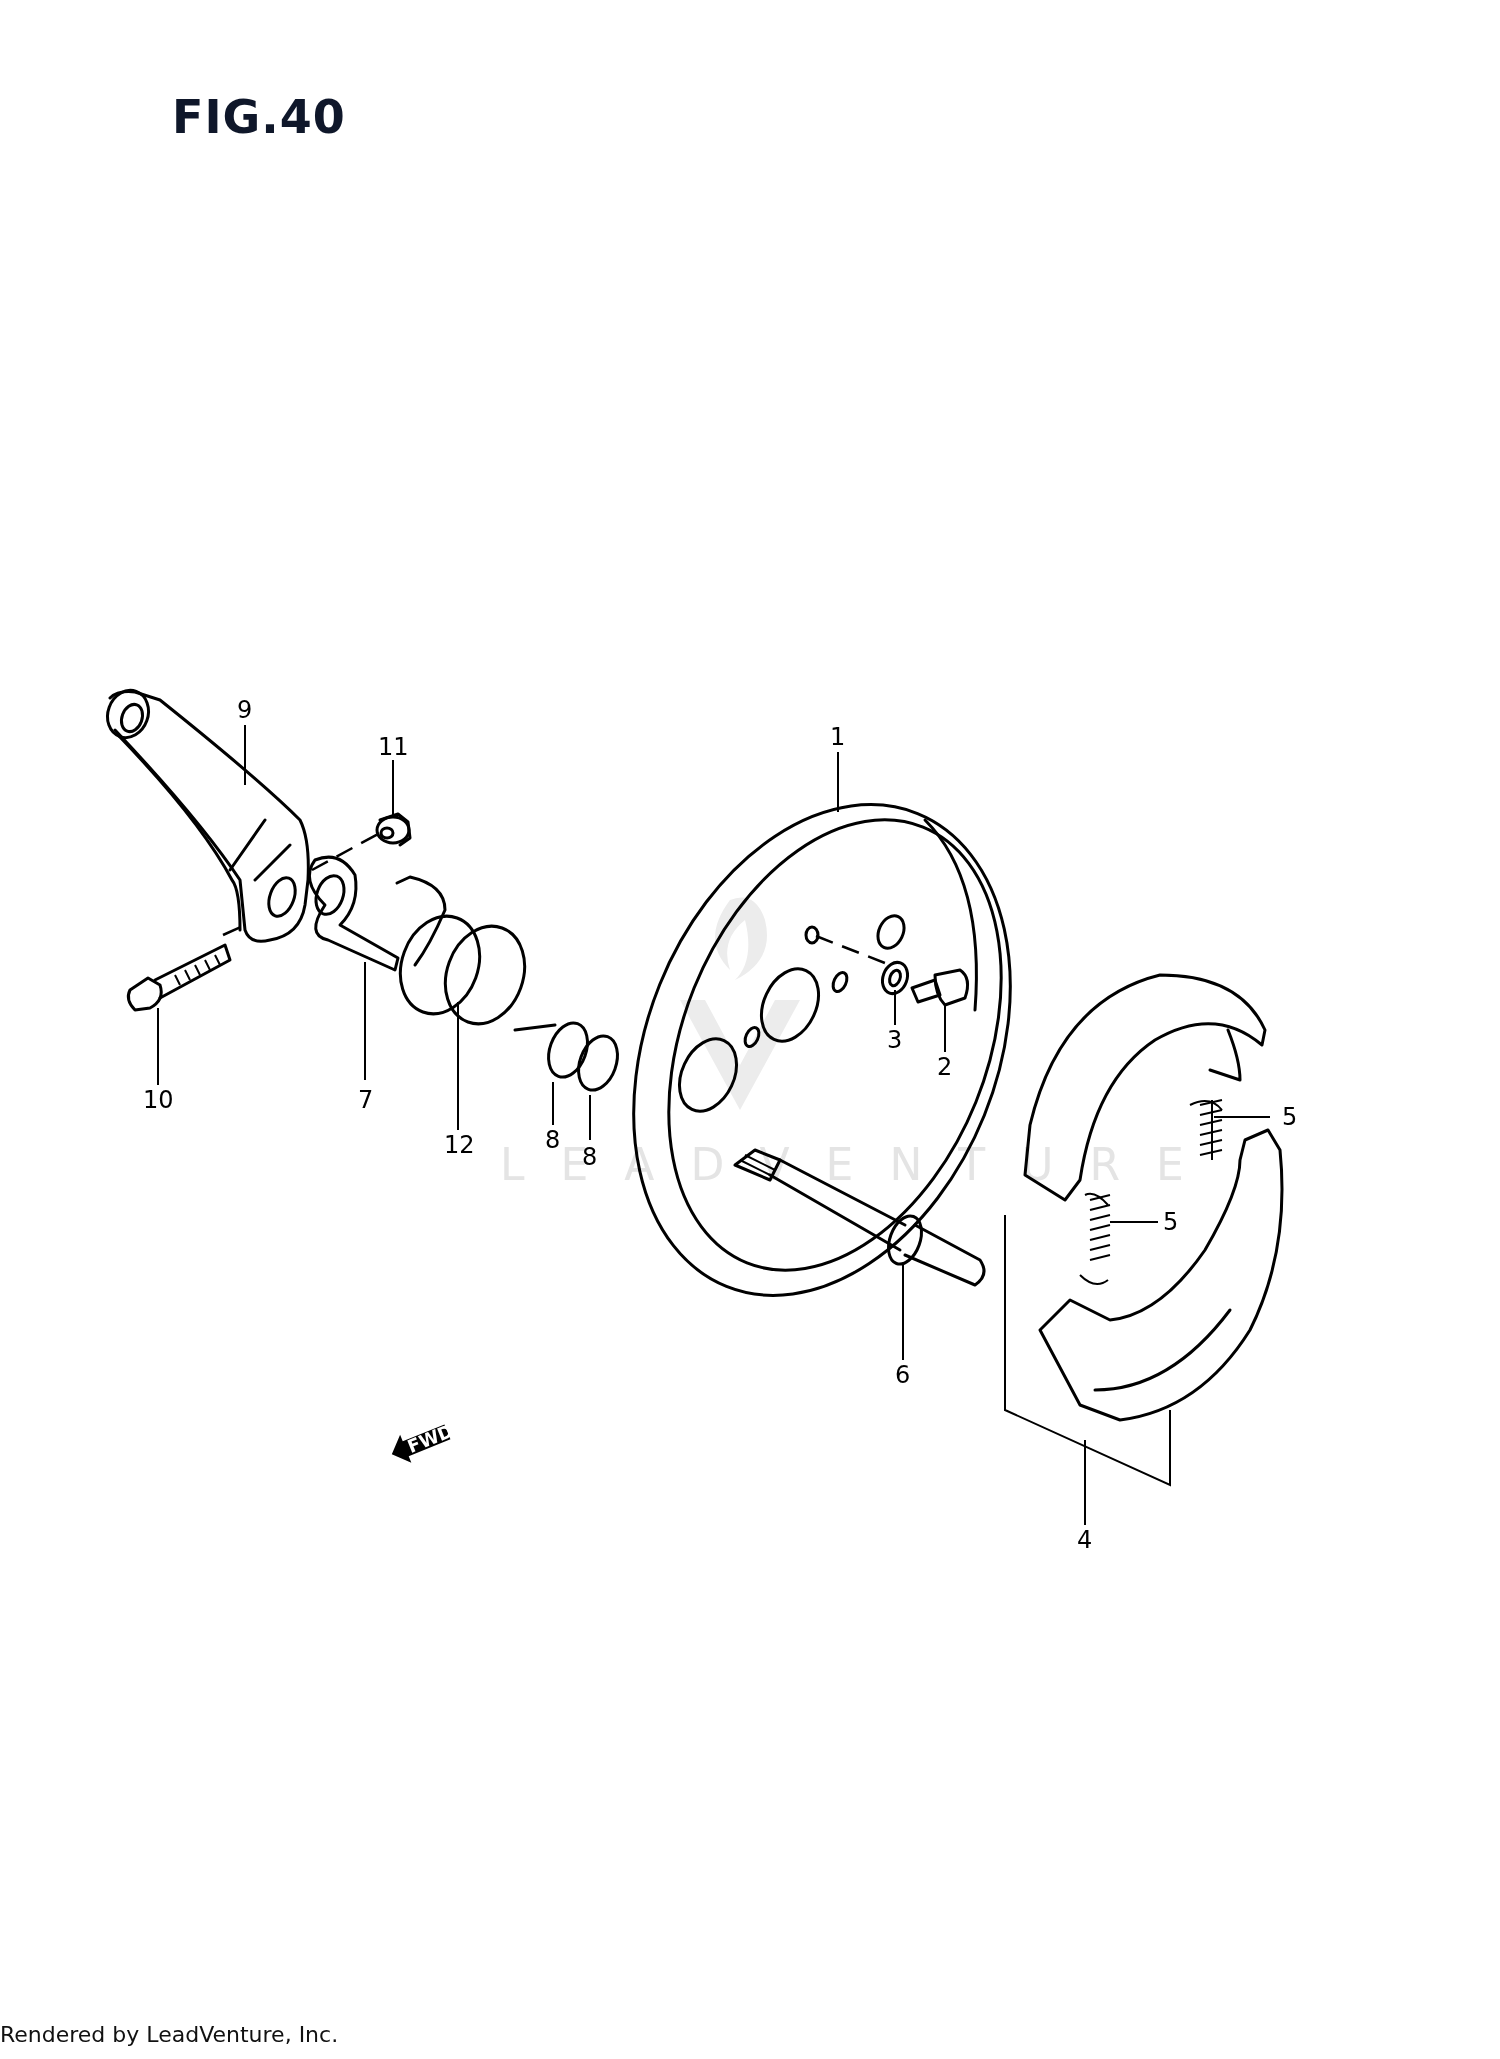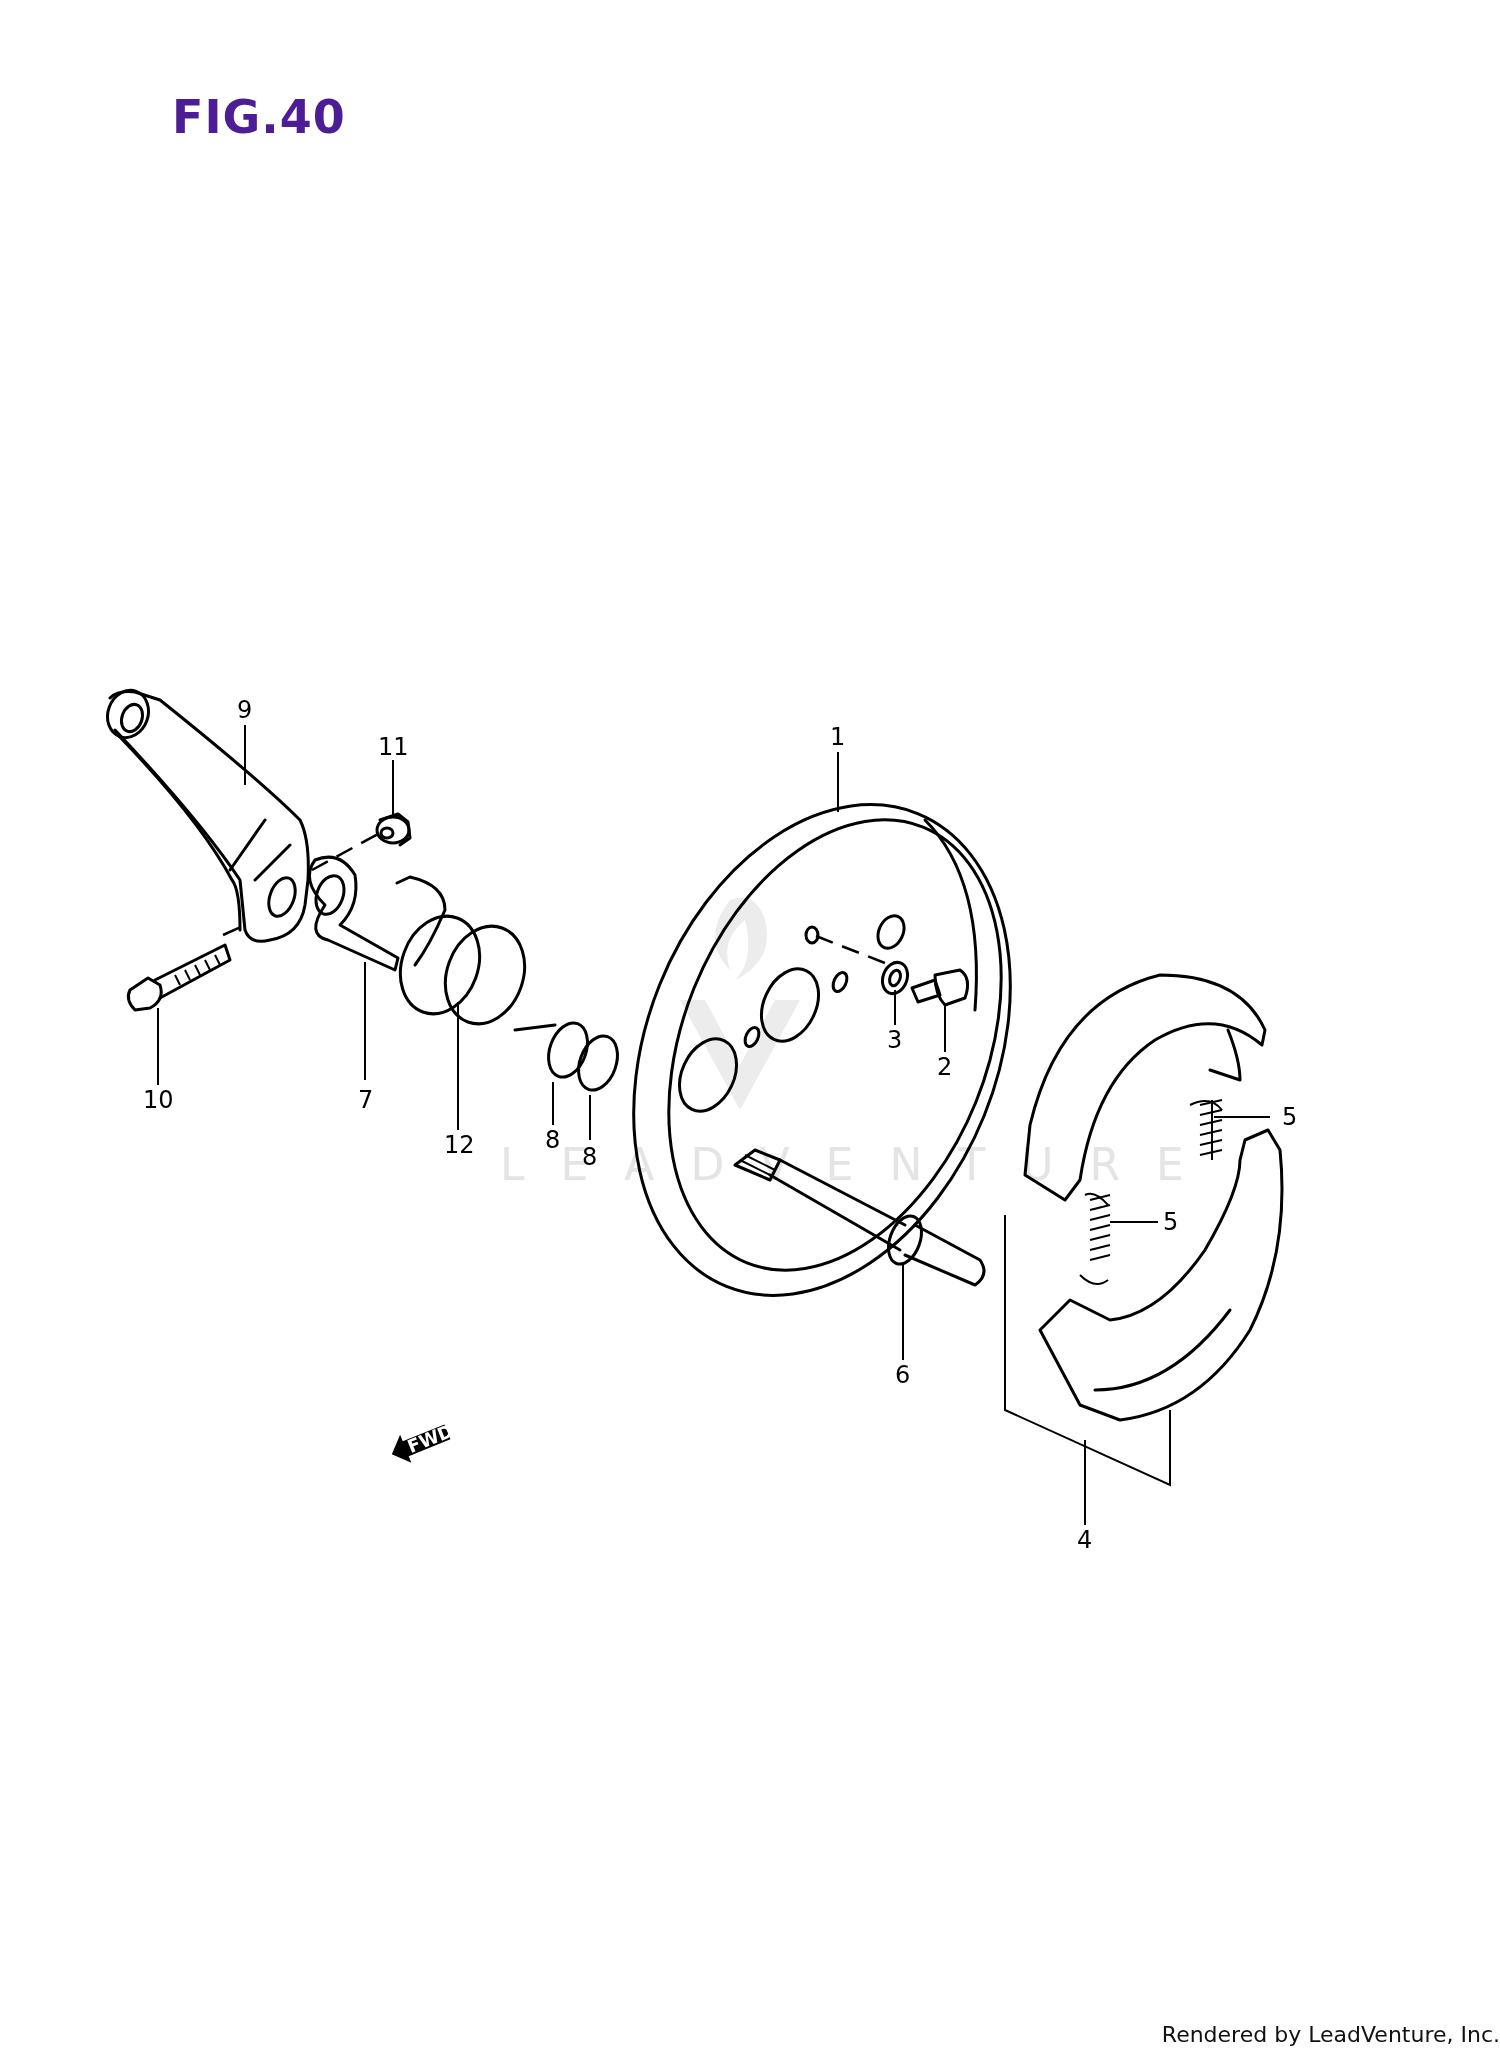--- a/index.html
+++ b/index.html
@@ -1,26 +1,26 @@
 <!DOCTYPE html>
 <html><head>
 <meta charset="utf-8">
 <style>
   html, body { margin: 0; padding: 0; background: #ffffff; }
   body { width: 1500px; height: 2059px; position: relative; overflow: hidden;
          font-family: "DejaVu Sans", sans-serif; }
   .fig-title { position: absolute; left: 172px; top: 90px; font-size: 46px; font-weight: bold;
-               font-family: "DejaVu Sans", sans-serif; letter-spacing: 1px; color: #4c1d95; }
+               font-family: "DejaVu Sans", sans-serif; letter-spacing: 1px; color: #0f172a; }
   .diagram { position: absolute; left: 0; top: 0; width: 1500px; height: 2059px; }
   .callout { font-family: "DejaVu Sans", sans-serif; font-size: 24px; fill: #000; }
   .ln { fill: none; stroke: #000; stroke-width: 3; stroke-linecap: round; stroke-linejoin: round; }
   .thin { fill: none; stroke: #000; stroke-width: 2; }
   .dash { fill: none; stroke: #000; stroke-width: 2.5; stroke-dasharray: 18 10; }
   .wm-text { font-family: "DejaVu Sans", sans-serif; font-size: 44px; fill: #e4e4e4; letter-spacing: 36px; }
-  .footer { position: absolute; left: 0; width: 1500px; top: 2022px; text-align: right;
+  .footer { position: absolute; left: 0; width: 1500px; top: 2022px; text-align: left;
             font-family: "DejaVu Sans", sans-serif; font-size: 22px; color: #111; }
   .fwd-label { font-family: "DejaVu Sans", sans-serif; font-weight: bold; font-size: 18px; fill: #fff; }
 </style>
 </head>
 <body>
 
 <div class="fig-title">FIG.40</div>
 
 <svg class="diagram" viewBox="0 0 1500 2059" xmlns="http://www.w3.org/2000/svg">
 

